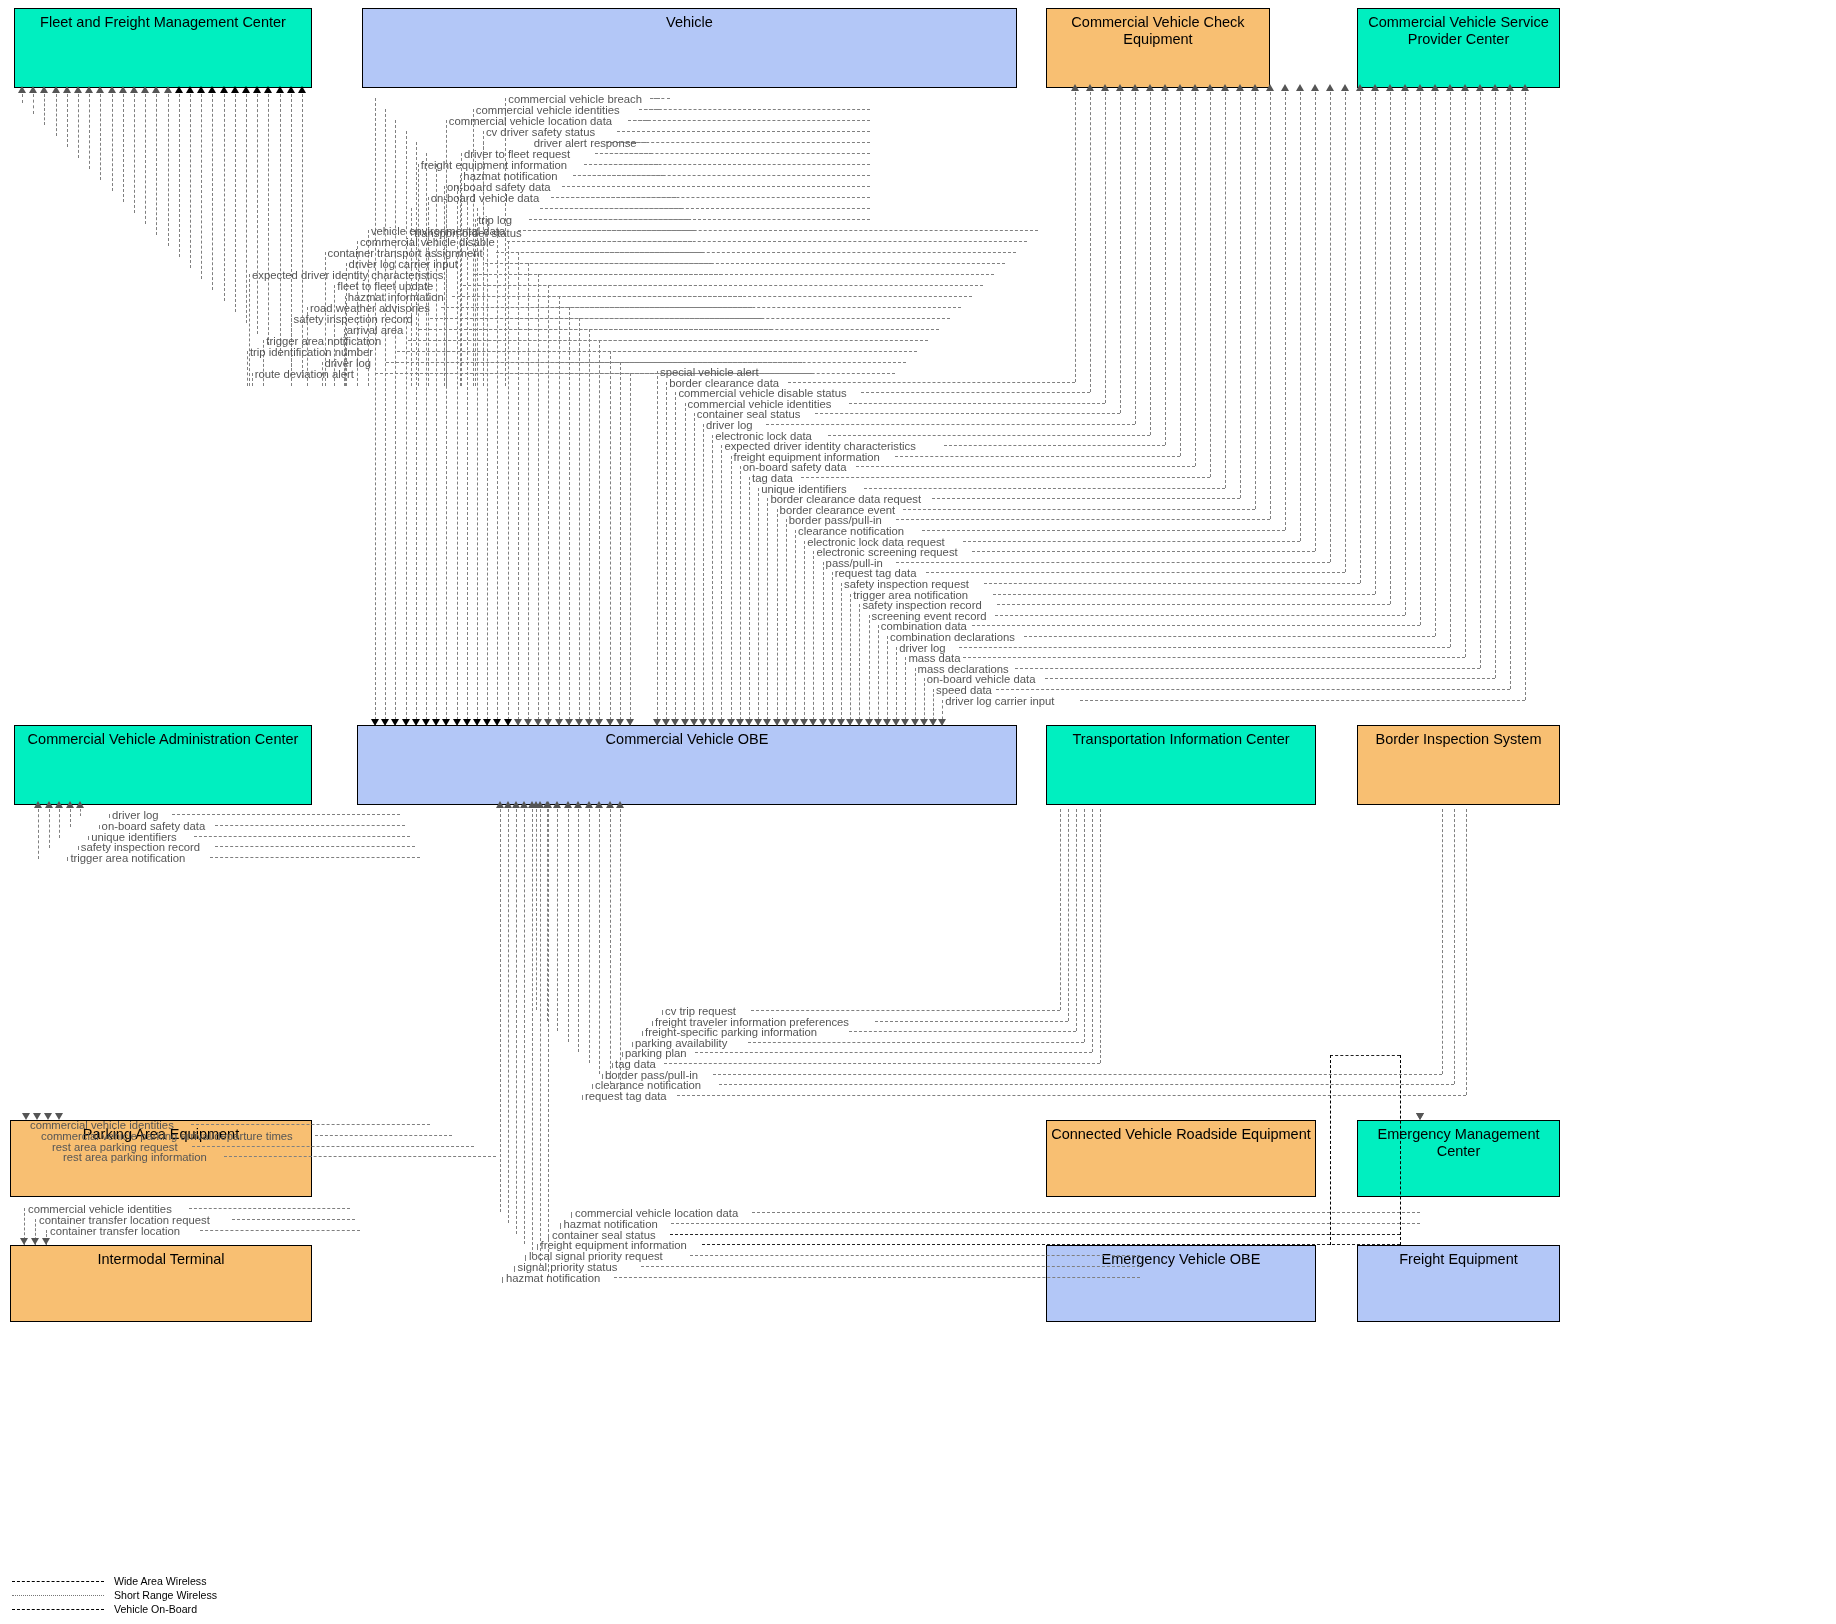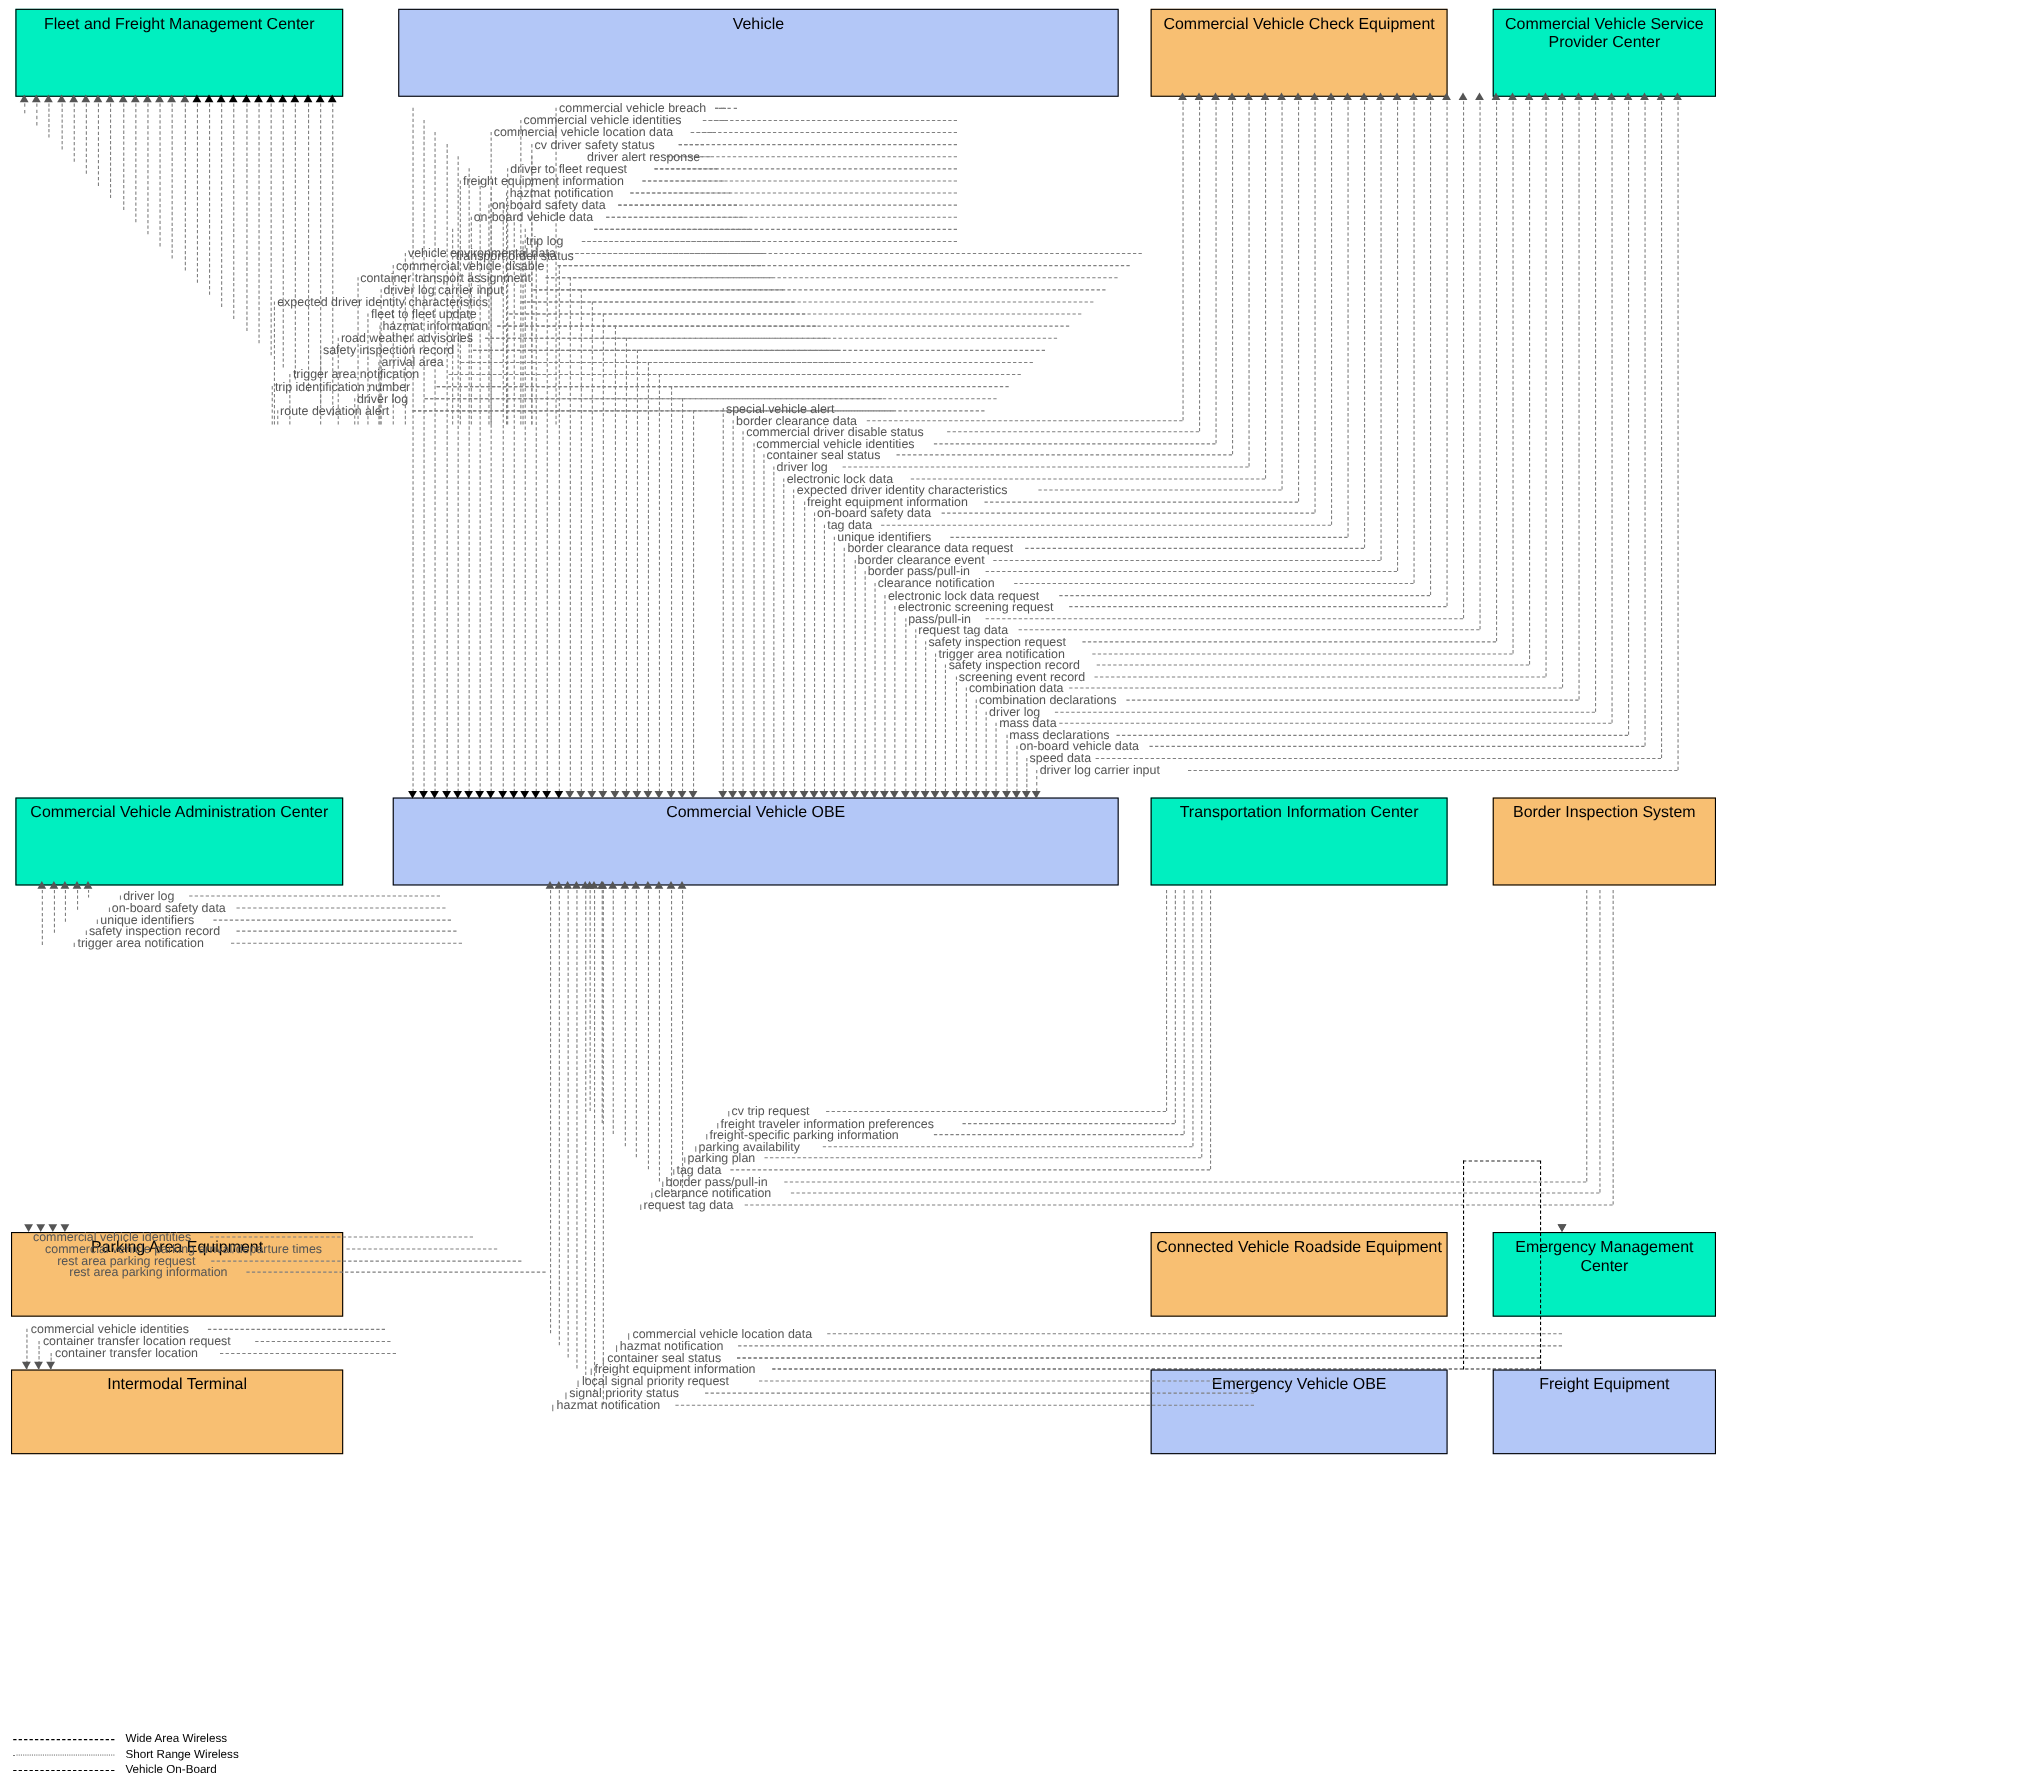--- a/index.html
+++ b/index.html
@@ -38,21 +38,21 @@
 <body>
 
 <div id="canvas">
   <div id="nodes-layer">
       <div class="node green" style="left: 14px; top: 8px; width: 298px; height: 80px;">
         <span class="ttl">Fleet and Freight Management Center</span>
       </div>
       <div class="node blue" style="left: 362px; top: 8px; width: 655px; height: 80px;">
         <span class="ttl">Vehicle</span>
       </div>
-      <div class="node orange" style="left: 1046px; top: 8px; width: 270px; height: 80px;">
+      <div class="node orange" style="left: 1046px; top: 8px; width: 224px; height: 80px;">
         <span class="ttl">Commercial Vehicle Check Equipment</span>
       </div>
       <div class="node green" style="left: 1357px; top: 8px; width: 203px; height: 80px;">
         <span class="ttl">Commercial Vehicle Service Provider Center</span>
       </div>
       <div class="node green" style="left: 14px; top: 725px; width: 298px; height: 80px;">
         <span class="ttl">Commercial Vehicle Administration Center</span>
       </div>
       <div class="node blue" style="left: 357px; top: 725px; width: 660px; height: 80px;">
         <span class="ttl">Commercial Vehicle OBE</span>
@@ -583,21 +583,21 @@
       <div class="flowlabel" style="left: 347.7px; top: 292px;">hazmat information</div>
       <div class="flowlabel" style="left: 309.95px; top: 303px;">road weather advisories</div>
       <div class="flowlabel" style="left: 293.6px; top: 314px;">safety inspection record</div>
       <div class="flowlabel" style="left: 346.8px; top: 325px;">arrival area</div>
       <div class="flowlabel" style="left: 266.25px; top: 336px;">trigger area notification</div>
       <div class="flowlabel" style="left: 249.9px; top: 347px;">trip identification number</div>
       <div class="flowlabel" style="left: 324.5px; top: 358px;">driver log</div>
       <div class="flowlabel" style="left: 254.65px; top: 369px;">route deviation alert</div>
       <div class="flowlabel" style="left: 660px; top: 367px;">special vehicle alert</div>
       <div class="flowlabel" style="left: 669.2px; top: 377.6px;">border clearance data</div>
-      <div class="flowlabel" style="left: 678.4px; top: 388.2px;">commercial driver disable status</div>
+      <div class="flowlabel" style="left: 678.4px; top: 388.2px;">commercial vehicle disable status</div>
       <div class="flowlabel" style="left: 687.6px; top: 398.8px;">commercial vehicle identities</div>
       <div class="flowlabel" style="left: 696.8px; top: 409.4px;">container seal status</div>
       <div class="flowlabel" style="left: 706px; top: 420px;">driver log</div>
       <div class="flowlabel" style="left: 715.2px; top: 430.6px;">electronic lock data</div>
       <div class="flowlabel" style="left: 724.4px; top: 441.2px;">expected driver identity characteristics</div>
       <div class="flowlabel" style="left: 733.6px; top: 451.8px;">freight equipment information</div>
       <div class="flowlabel" style="left: 742.8px; top: 462.4px;">on-board safety data</div>
       <div class="flowlabel" style="left: 752px; top: 473px;">tag data</div>
       <div class="flowlabel" style="left: 761.2px; top: 483.6px;">unique identifiers</div>
       <div class="flowlabel" style="left: 770.4px; top: 494.2px;">border clearance data request</div>

